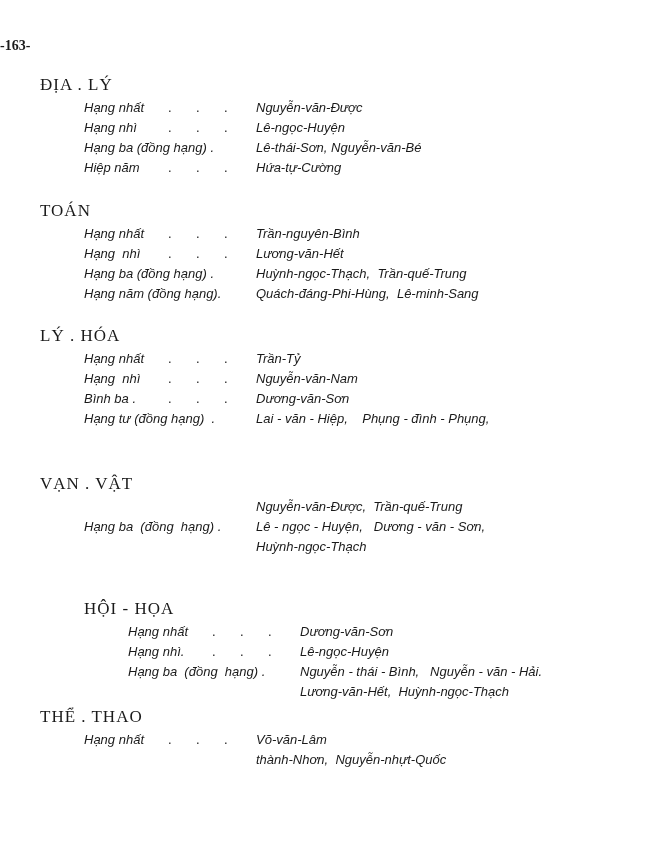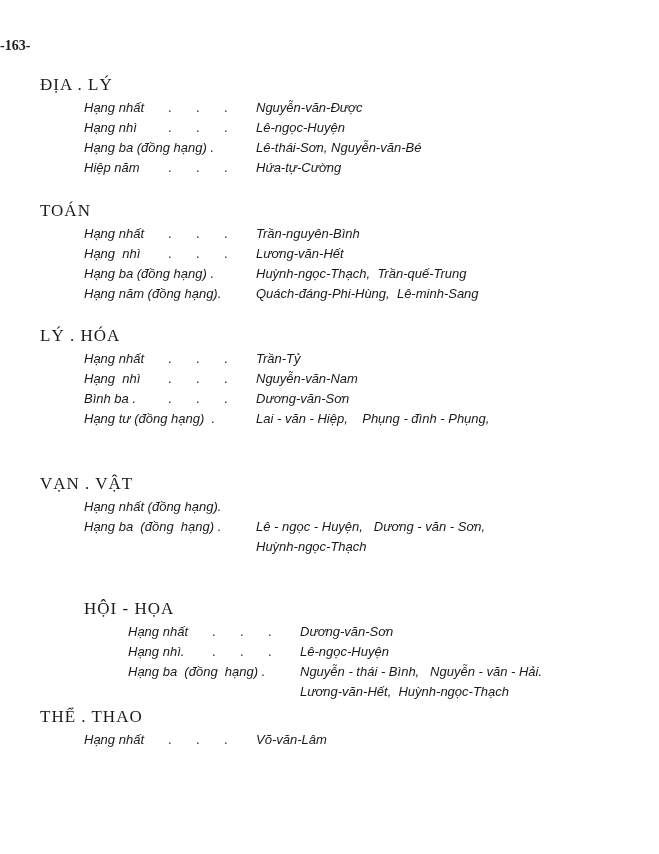--- a/index.html
+++ b/index.html
@@ -92,22 +92,22 @@
       </div>
       <div class="row">
         <span class="rank">Hạng tư (đồng hạng)  .</span>
         <span class="dots"></span>
         <span class="names">Lai - văn - Hiệp,    Phụng - đình - Phụng,</span>
       </div>
     </div>
     <div class="section" style="top: 456px; margin-top: 15px;">
       <div class="section-title">VẠN . VẬT</div>
       <div class="row">
-        <span class="rank">Hạng nhất (đồng hạng).</span>
         <span class="dots"></span>
+        <span class="names">Nguyễn-văn-Được,  Trần-quế-Trung</span>
       </div>
       <div class="row">
         <span class="rank">Hạng ba  (đồng  hạng) .</span>
         <span class="dots"></span>
         <span class="names">Lê - ngọc - Huyện,   Dương - văn - Sơn,</span>
       </div>
       <div class="row">
         <span class="rank"></span>
         <span class="dots"></span>
         <span class="names">Huỳnh-ngọc-Thạch</span>
@@ -136,14 +136,19 @@
         <span class="names">Lương-văn-Hết,  Huỳnh-ngọc-Thạch</span>
       </div>
     </div>
     <div class="section" style="top: 704px;">
       <div class="section-title">THỂ . THAO</div>
       <div class="row">
         <span class="rank">Hạng nhất</span>
         <span class="dots">.    .    .</span>
         <span class="names">Võ-văn-Lâm</span>
       </div>
+      <div class="row">
+        <span class="rank"></span>
+        <span class="dots"></span>
+        <span class="names">thành-Nhơn,  Nguyễn-nhựt-Quốc</span>
+      </div>
     </div>
   </div>
 
 </body></html>

